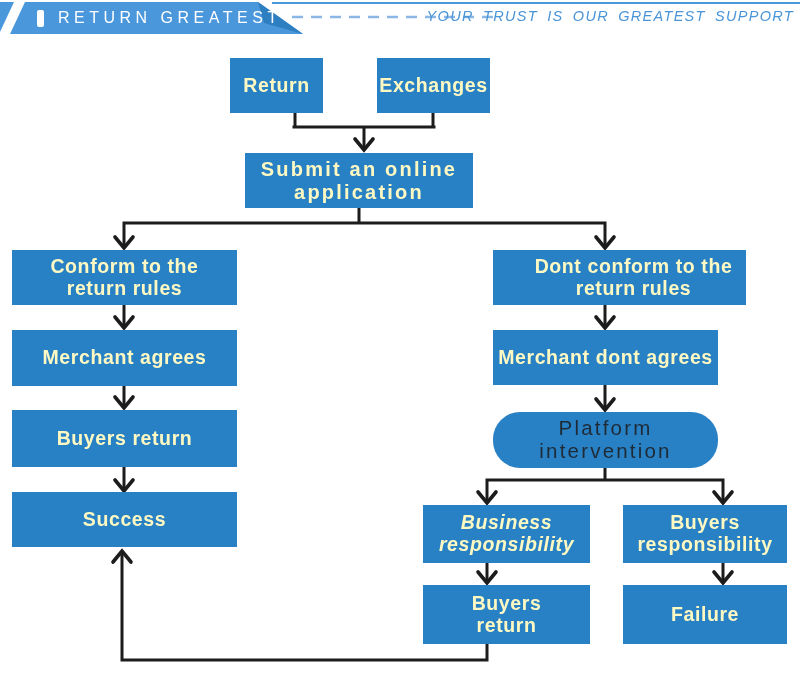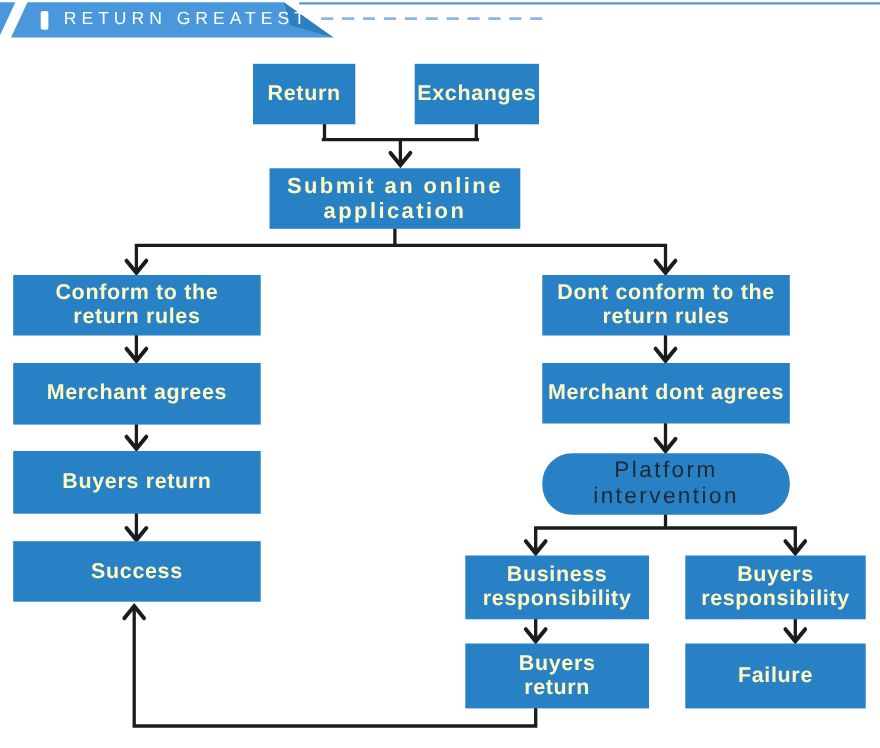--- a/index.html
+++ b/index.html
@@ -80,37 +80,38 @@
       <path class="flow-line" d="M487,563 L487,579 M723,563 L723,579"></path>
       <path class="flow-arrow" d="M478,572 L487,583 L496,572"></path>
       <path class="flow-arrow" d="M714,572 L723,583 L732,572"></path>
 
       <path class="flow-line" d="M487,645 L487,660 L122,660 L122,555"></path>
       <path class="flow-arrow" d="M113,562 L122,551 L131,562"></path>
     </g>
   </svg>
 
   <div class="hdr-title">RETURN GREATEST</div>
+  <div class="hdr-tagline">YOUR TRUST IS OUR GREATEST SUPPORT</div>
 
   <div id="flow">
       <div class="node" style="left: 230px; top: 58px; width: 93px; height: 55px;">Return</div>
       <div class="node" style="left: 377px; top: 58px; width: 113px; height: 55px;">Exchanges</div>
       <div class="node spaced" style="left: 245px; top: 153px; width: 228px; height: 55px;">Submit an online
 application</div>
       <div class="node" style="left: 12px; top: 250px; width: 225px; height: 55px;">Conform to the
 return rules</div>
-      <div class="node" style="left: 493px; top: 250px; width: 225px; height: 55px;">Dont conform to the
+      <div class="node" style="left: 493px; top: 250px; width: 225px; height: 55px; padding-left: 28px;">Dont conform to the
 return rules</div>
       <div class="node" style="left: 12px; top: 330px; width: 225px; height: 56px;">Merchant agrees</div>
       <div class="node" style="left: 493px; top: 330px; width: 225px; height: 55px;">Merchant dont agrees</div>
       <div class="node" style="left: 12px; top: 410px; width: 225px; height: 57px;">Buyers return</div>
       <div class="node dark spaced" style="left: 493px; top: 412px; width: 225px; height: 56px; border-radius: 27px;">Platform
 intervention</div>
       <div class="node" style="left: 12px; top: 492px; width: 225px; height: 55px;">Success</div>
-      <div class="node" style="left: 423px; top: 505px; width: 167px; height: 58px;">Business
+      <div class="node" style="left: 423px; top: 505px; width: 167px; height: 58px; font-style: italic;">Business
 responsibility</div>
       <div class="node" style="left: 623px; top: 505px; width: 164px; height: 58px;">Buyers
 responsibility</div>
       <div class="node" style="left: 423px; top: 585px; width: 167px; height: 59px;">Buyers
 return</div>
       <div class="node" style="left: 623px; top: 585px; width: 164px; height: 59px;">Failure</div>
     </div>
 
 </div>
 

